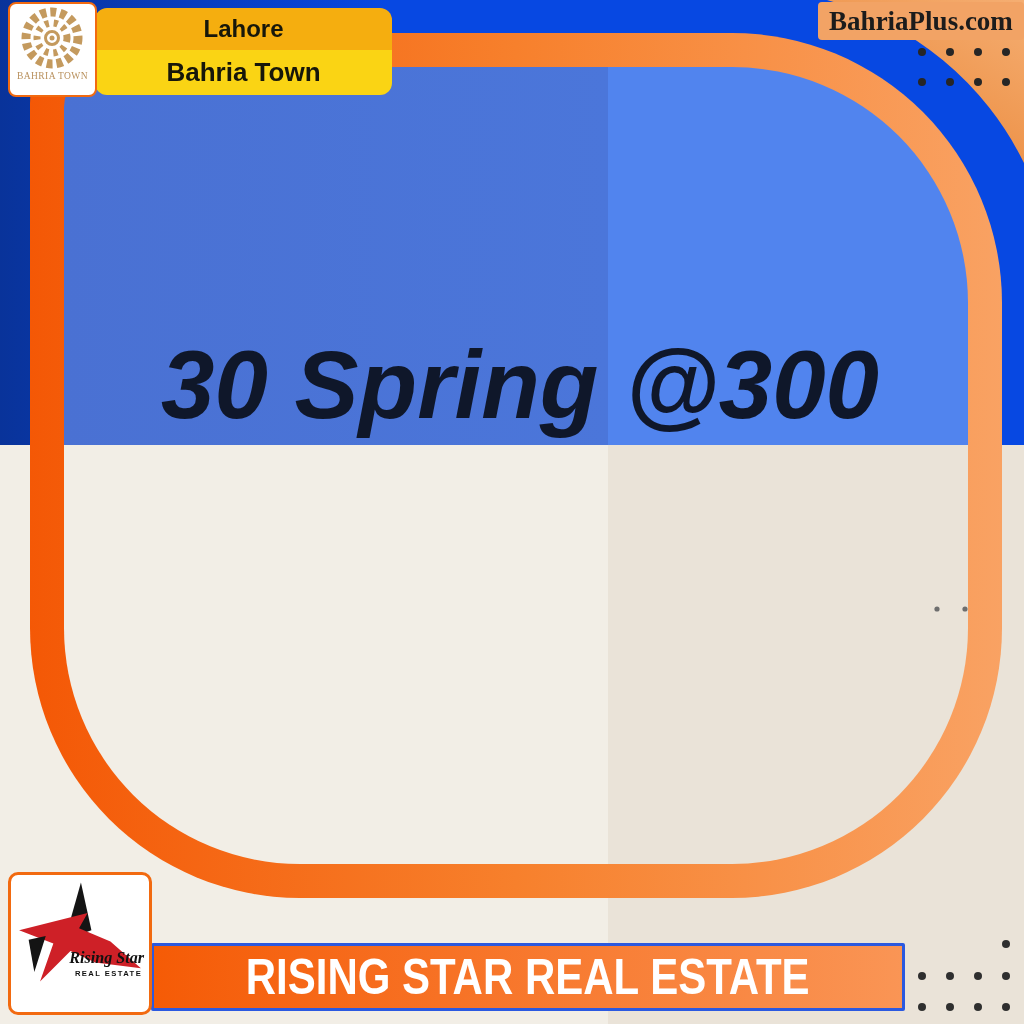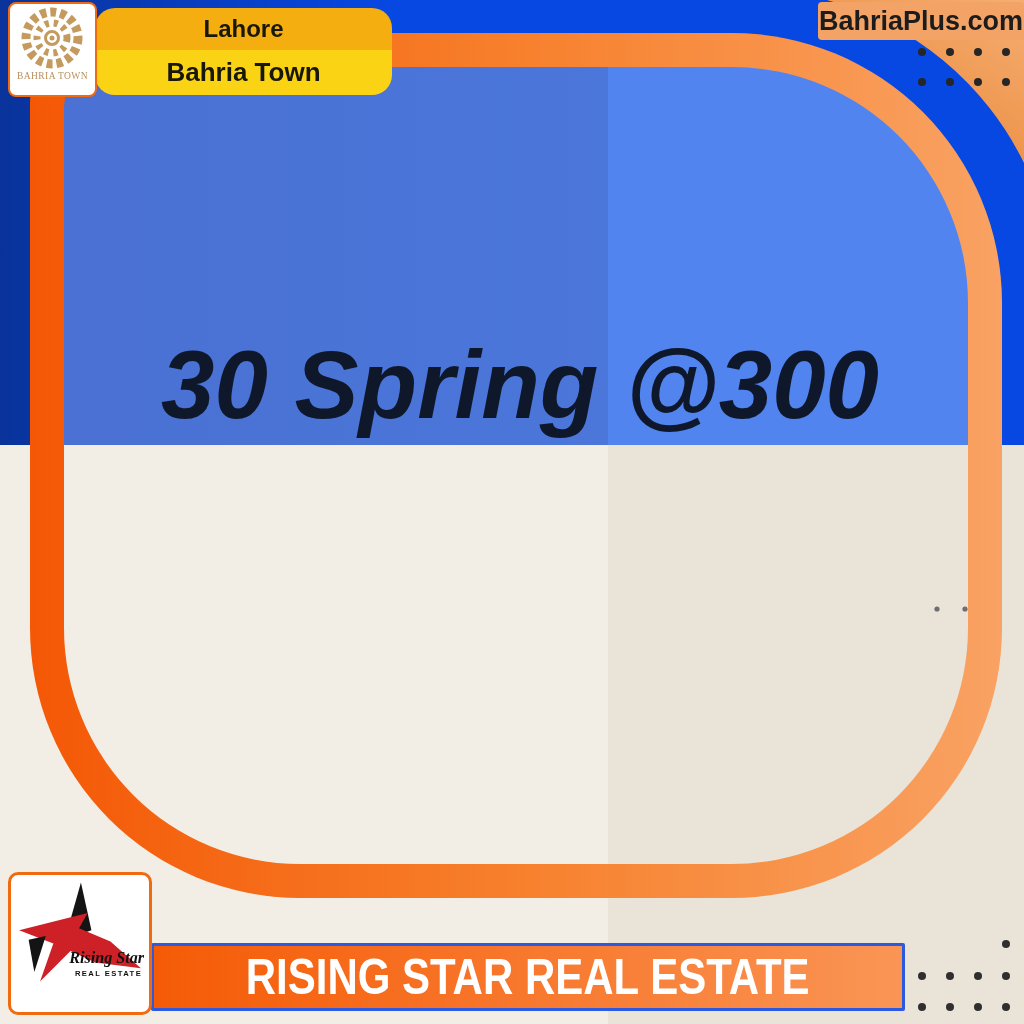--- a/index.html
+++ b/index.html
@@ -17,32 +17,32 @@
     border:2px solid #F26A10;border-radius:8px;z-index:4;
     display:flex;flex-direction:column;align-items:center;justify-content:flex-start;
   }
   .bahria-logo-label{
     font-family:"Liberation Serif","DejaVu Serif",serif;
     font-size:9.5px;color:#B8905C;letter-spacing:.4px;margin-top:1px;white-space:nowrap;
   }
 
   
   .location-box{
-    left:95px;top:8px;width:297px;height:87px;border-radius:20px;overflow:hidden;
+    left:95px;top:8px;width:297px;height:87px;border-radius:12px;overflow:hidden;
     display:flex;flex-direction:column;z-index:3;
   }
   .location-row{flex:0 0 42px;background:#F5AE0F;display:flex;align-items:center;justify-content:center;}
   .town-row{flex:1 1 auto;background:#FAD414;display:flex;align-items:center;justify-content:center;}
   .location-row span{font-size:24px;font-weight:bold;color:#17170A;}
   .town-row span{font-size:26px;font-weight:bold;color:#17170A;}
 
   
   .website-label{
     left:818px;top:2px;width:206px;height:38px;background:#F2A365;border-radius:4px;
-    display:flex;align-items:center;justify-content:center;z-index:3;
+    display:flex;align-items:center;justify-content:center;z-index:3;font-family:Liberation Serif, serif;
   }
   .website-label span{font-size:27px;font-weight:bold;color:#1C1C1C;white-space:nowrap;}
 
   
   .headline{
     left:80px;top:320px;width:880px;text-align:center;z-index:2;
     font-weight:bold;color:#0f172a;font-size:96px;line-height:130px;font-style:italic;
   }
 
   

